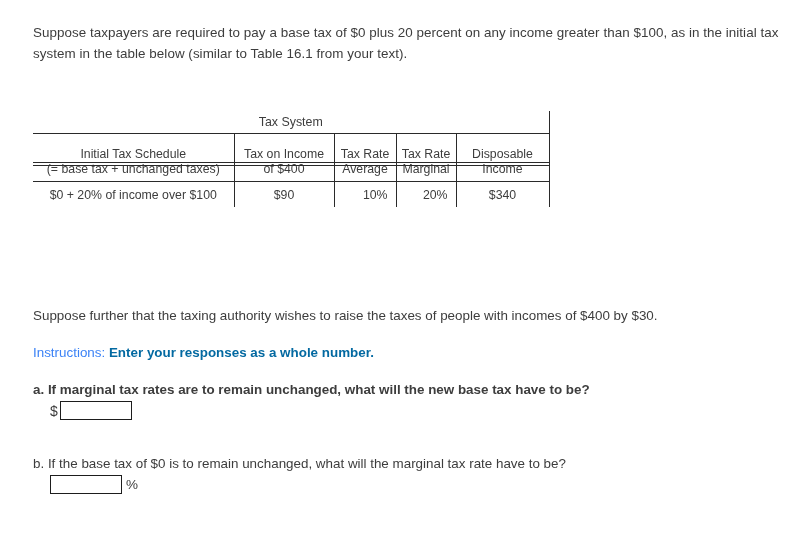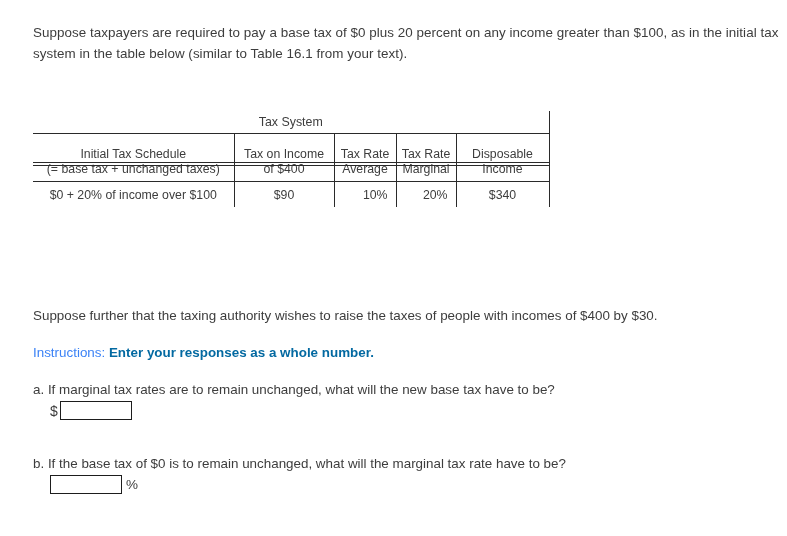--- a/index.html
+++ b/index.html
@@ -138,21 +138,21 @@
     color: #0369a1;
   }
 
   .question {
     position: absolute;
     left: 17px;
     font-size: 13.4px;
     line-height: 20px;
     color: #3d3d3d;
   }
-  .q-a { top: 367px; }
+  .q-a { top: 367px; font-weight: bold; }
   .q-b { top: 441px; }
 
   
   .answer-row {
     position: absolute;
     display: flex;
     align-items: center;
   }
   .answer-a { left: 34px; top: 401px; }
   .answer-b { left: 34px; top: 475px; }

